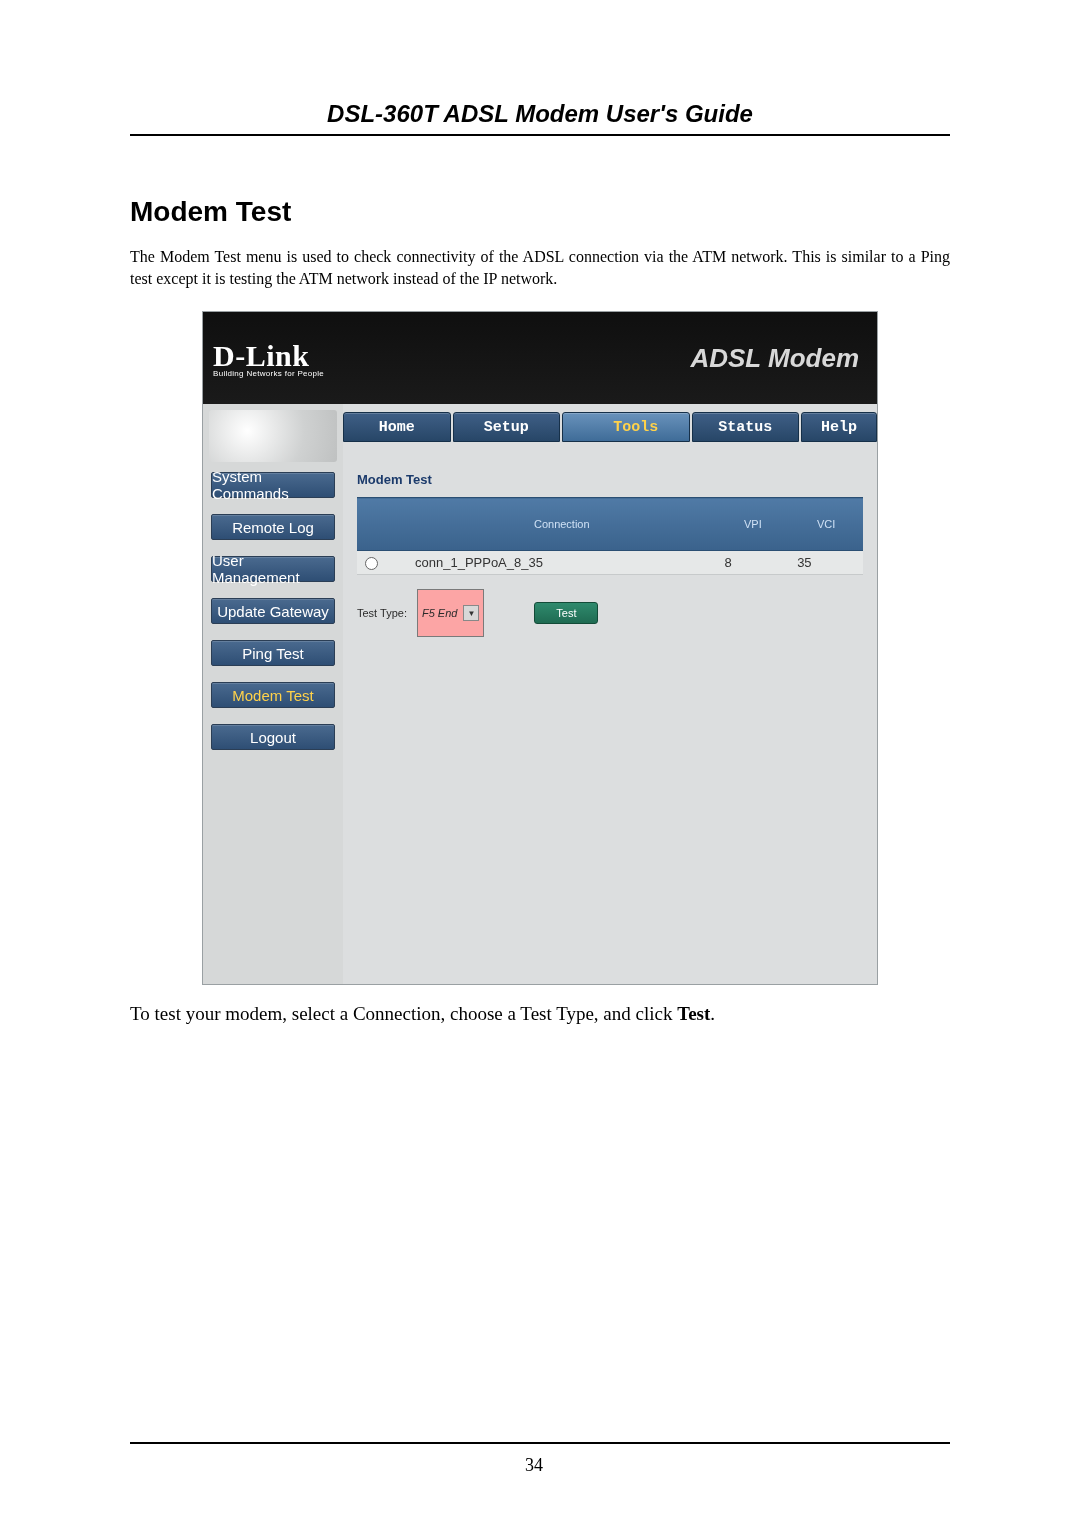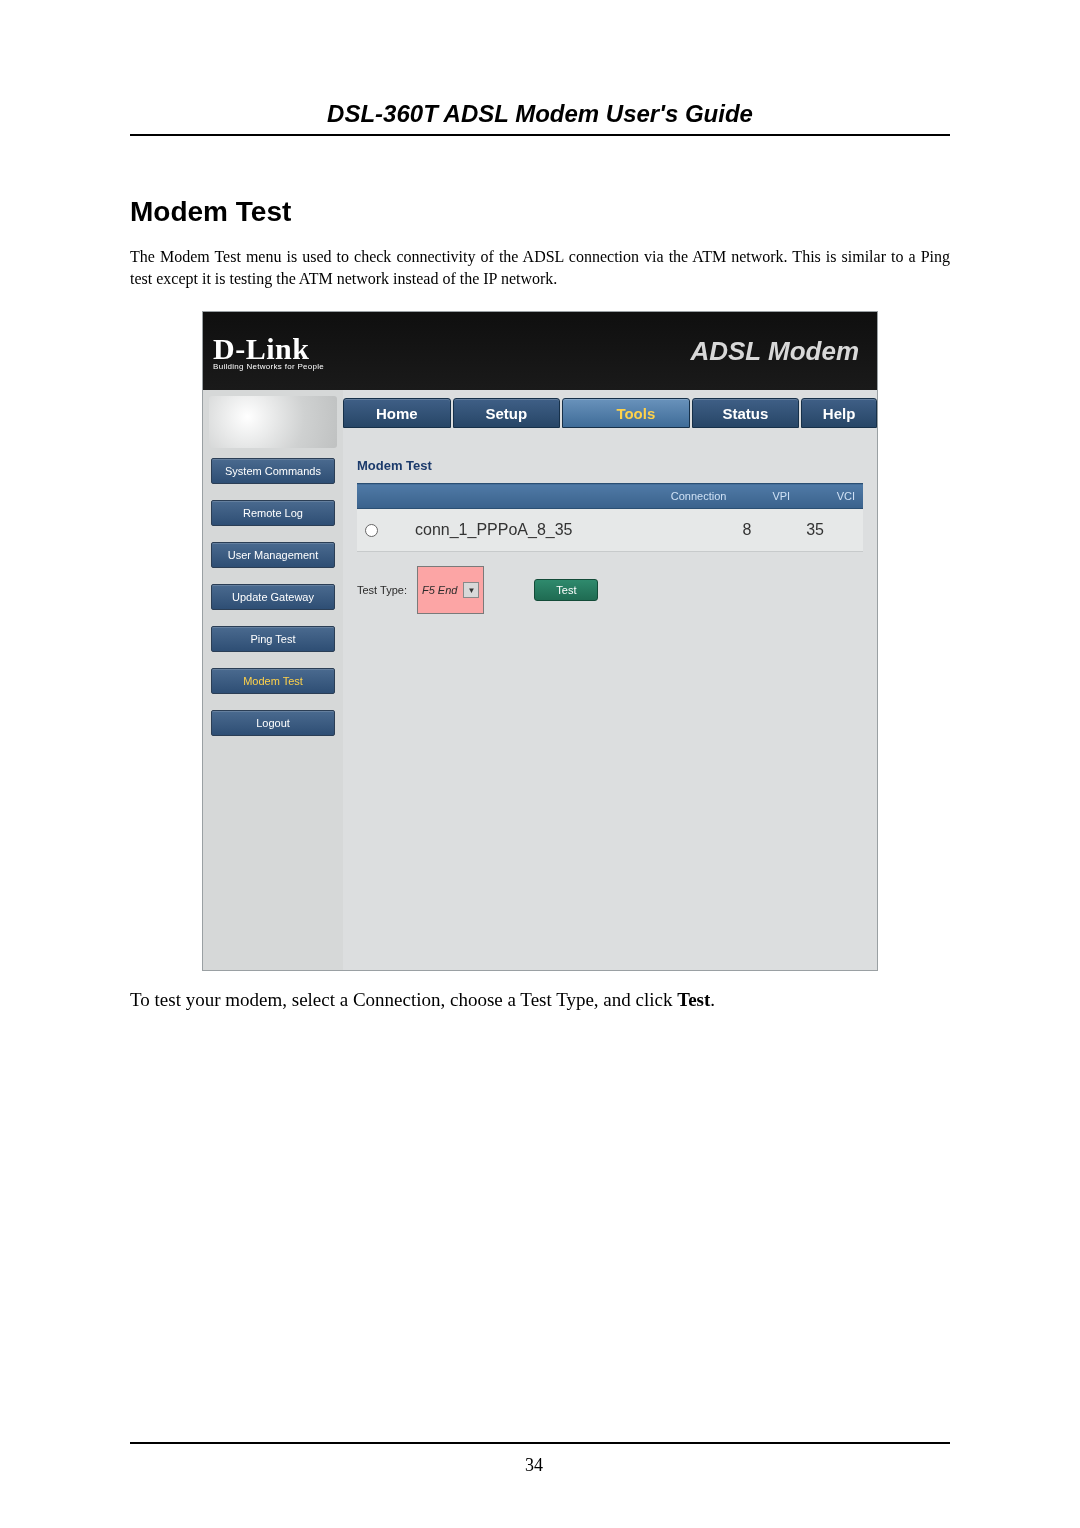--- a/index.html
+++ b/index.html
@@ -60,21 +60,21 @@
   
   .router-window {
     display: inline-block;
     width: 676px;
     background: #dcdedf;
     border: 1px solid #9aa0a3;
     box-sizing: border-box;
     text-align: left;
   }
   .router-banner {
-    height: 78px;
+    height: 92px;
     background: linear-gradient(#0f0f0f, #1a1a1a);
     display: flex;
     align-items: center;
     justify-content: space-between;
     padding: 0 18px 0 10px;
   }
   .dlink-logo { color: #fff; }
   .dlink-big {
     font-family: "Times New Roman", serif;
     font-weight: bold;
@@ -111,21 +111,21 @@
     border-radius: 3px;
   }
   .side-btn {
     margin: 6px 8px;
     height: 24px;
     border: 1px solid #2b3e55;
     border-radius: 2px;
     background: linear-gradient(#4a6a8f, #2e4e74);
     color: #fff;
     font-family: Arial, sans-serif;
-    font-size: 11px;
+    font-size: 15px;
     display: flex;
     align-items: center;
     justify-content: center;
     box-shadow: inset 0 1px 0 rgba(255,255,255,0.15);
   }
   .side-btn.active { color: #ffd24a; }
   .side-spacer { height: 4px; }
 
   .main-area {
     flex: 1;
@@ -136,21 +136,21 @@
     display: flex;
     height: 30px;
     margin-top: 8px;
   }
   .tab {
     flex: 1;
     margin-right: 2px;
     background: linear-gradient(#3f5f86, #274667);
     border: 1px solid #163049;
     color: #fff;
-    font-family: Liberation Sans, sans-serif;
+    font-family: Liberation Mono, monospace;
     font-weight: bold;
     font-size: 15px;
     display: flex;
     align-items: center;
     justify-content: center;
     border-radius: 3px 3px 0 0;
     box-shadow: inset 0 1px 0 rgba(255,255,255,0.2);
   }
   .tab:last-child { margin-right: 0; }
   .tab.active {
@@ -167,33 +167,33 @@
     color: #2b2b2b;
   }
   .panel-title {
     color: #1b3a6b;
     font-weight: bold;
     font-size: 13px;
     margin-bottom: 10px;
   }
   .conn-table { width: 100%; border-collapse: collapse; }
   .conn-table th {
-    text-align: right;
+    text-align: center;
     font-weight: normal;
     color: #cfe1f5;
     font-size: 11px;
     background: linear-gradient(#507aa6, #3a628c);
-    padding: 6px 8px;
+    padding: 20px 8px;
     border-top: 1px solid #2b4f73;
     border-bottom: 1px solid #2b4f73;
   }
   .conn-table th.first { width: 34px; }
   .conn-table td {
-    padding: 12px 8px;
-    font-size: 16px;
+    padding: 4px 8px;
+    font-size: 13px;
     background: #e6e8e8;
     border-bottom: 1px solid #c7cacb;
     color: #333;
   }
   .radio-dot {
     display: inline-block;
     width: 11px; height: 11px;
     border: 1px solid #666;
     border-radius: 50%;
     background: #fff;

